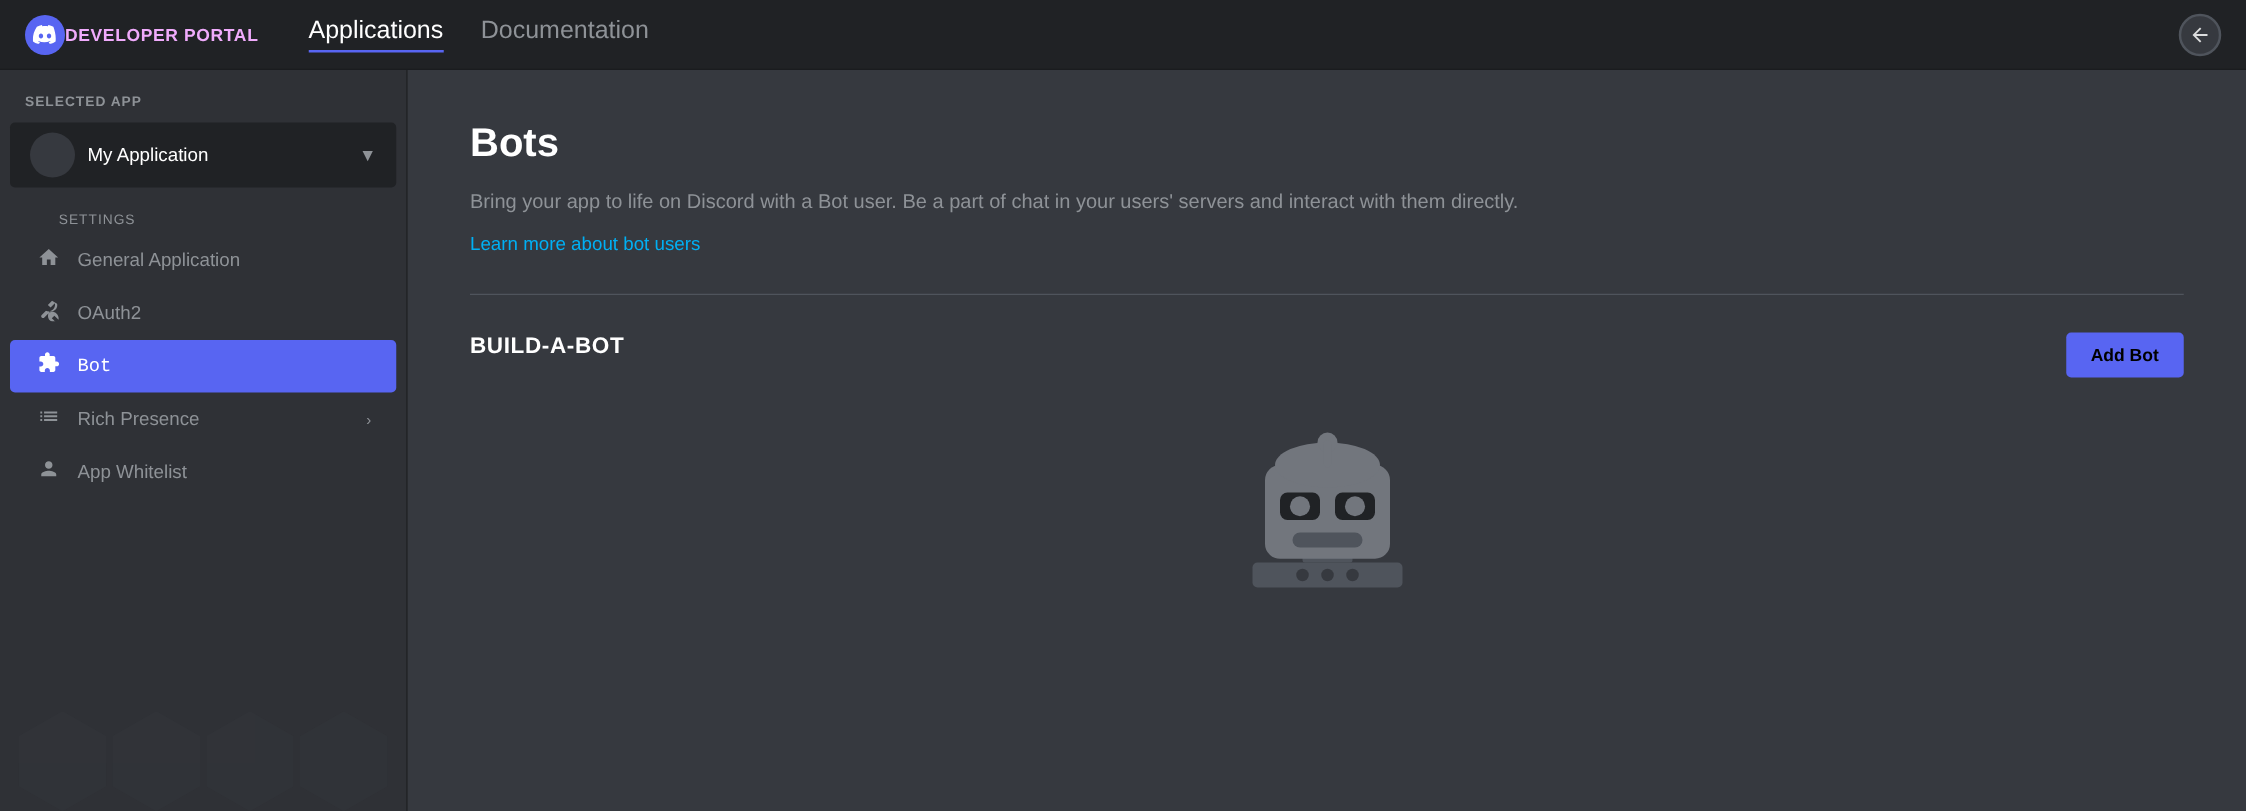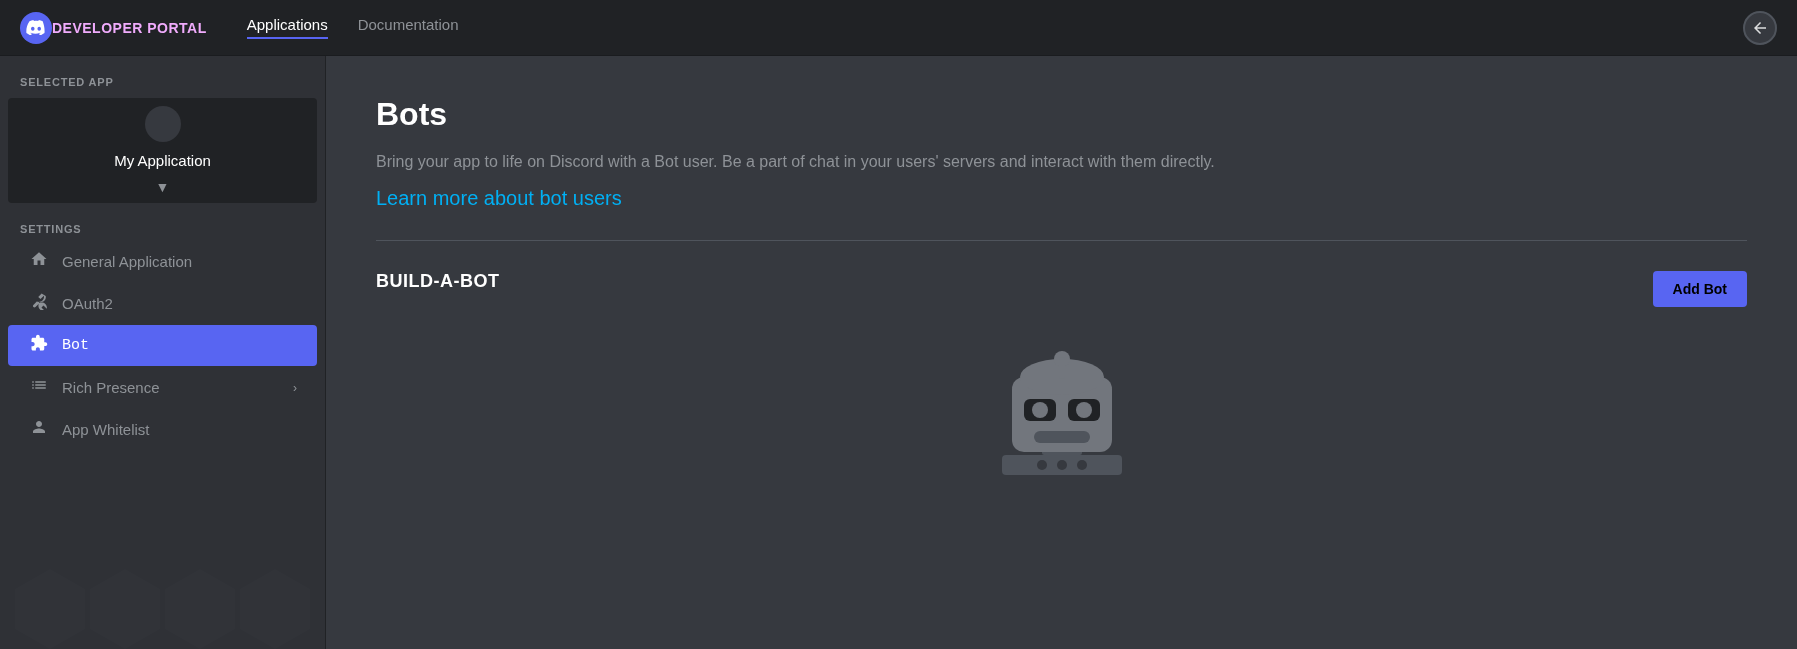--- a/index.html
+++ b/index.html
@@ -44,21 +44,21 @@
       color: white;
       font-size: 18px;
     }
     .top-nav-links {
       display: flex;
       gap: 30px;
       flex: 1;
     }
     .nav-link {
       color: #dcddde;
-      font-size: 15px;
+      font-size: 20px;
       cursor: pointer;
       padding-bottom: 4px;
       text-decoration: none;
     }
     .nav-link.active {
       color: #fff;
       border-bottom: 2px solid #5865f2;
     }
     .nav-link.inactive {
       color: #8e9297;
@@ -105,46 +105,46 @@
     }
     .app-selector {
       display: flex;
       align-items: center;
       gap: 10px;
       padding: 8px 16px;
       margin: 1px 8px 20px;
       background: #202225;
       border-radius: 4px;
       cursor: pointer;
-      flex-direction: column;
     }
     .app-icon {
       width: 36px;
       height: 36px;
       border-radius: 50%;
       background: #36393f;
       flex-shrink: 0;
     }
     .app-name {
       flex: 1;
       font-size: 15px;
       color: #fff;
     }
     .app-chevron {
       color: #8e9297;
       font-size: 14px;
     }
     .settings-label {
       color: #8e9297;
       font-size: 11px;
-      font-weight: 700;
+      font-weight: 400;
       letter-spacing: 0.8px;
       text-transform: uppercase;
       padding: 0 20px;
       margin-bottom: 6px;
+      margin-left: 27px;
     }
     .sidebar-item {
       display: flex;
       align-items: center;
       gap: 12px;
       padding: 9px 20px;
       cursor: pointer;
       border-radius: 4px;
       margin: 1px 8px;
       color: #8e9297;
@@ -206,21 +206,21 @@
     }
     .page-description {
       font-size: 16px;
       color: #8e9297;
       line-height: 1.6;
       max-width: 900px;
       margin-bottom: 12px;
     }
     .learn-more-link {
       color: #00b0f4;
-      font-size: 20px;
+      font-size: 15px;
       cursor: pointer;
       text-decoration: none;
     }
     .divider {
       border: none;
       border-top: 1px solid #4f545c;
       margin: 30px 0;
     }
     .build-a-bot-section {
       display: flex;

